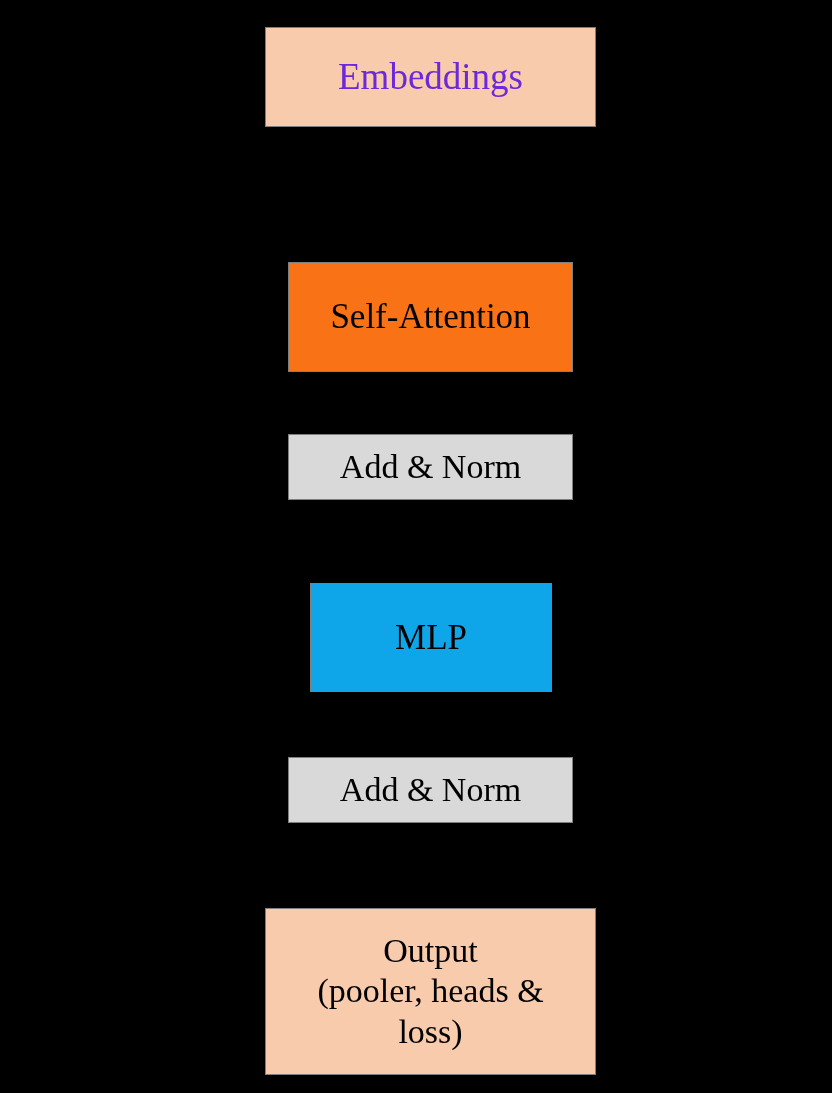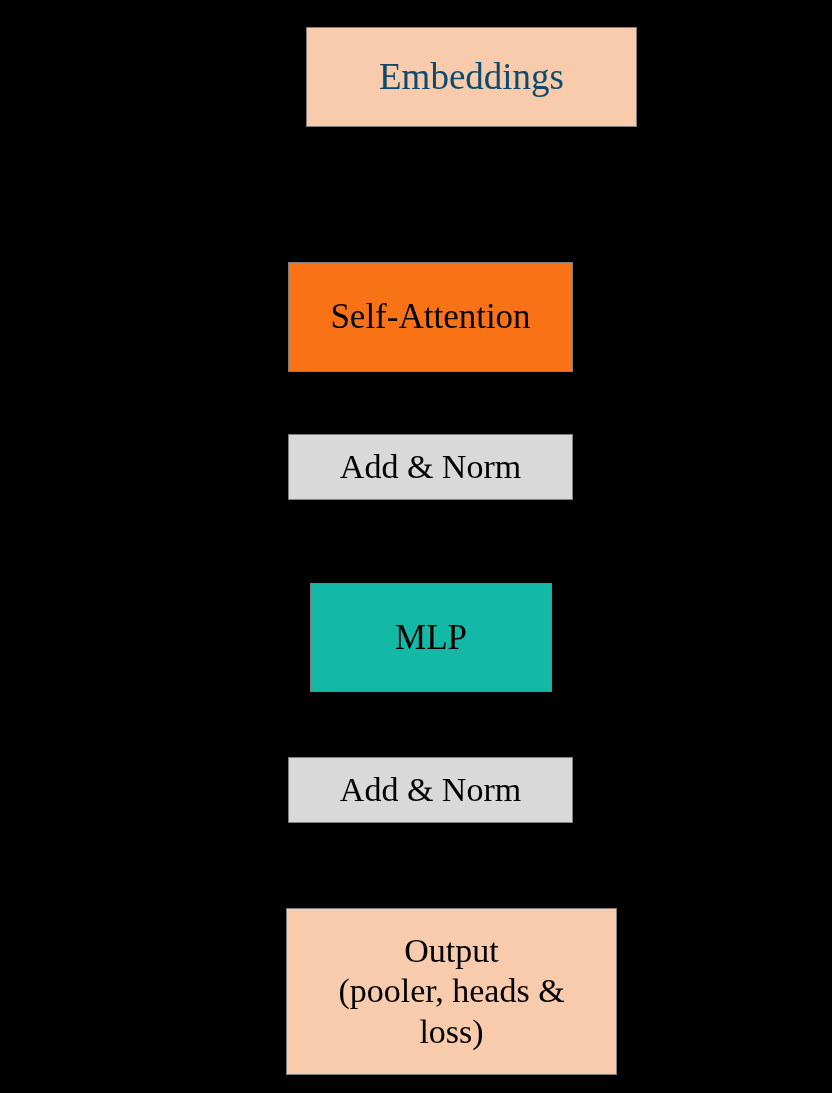--- a/index.html
+++ b/index.html
@@ -37,41 +37,41 @@
   #node-add-norm-1      { left: 288px; top: 434px; width: 285px; height: 66px;  font-size: 34px; }
   #node-mlp             { left: 310px; top: 583px; width: 242px; height: 109px; font-size: 35px; }
   #node-add-norm-2      { left: 288px; top: 757px; width: 285px; height: 66px;  font-size: 34px; }
   #node-output          { left: 265px; top: 908px; width: 331px; height: 167px; font-size: 34px; }
 </style>
 </head>
 <body style="background: rgb(0, 0, 0);">
 
 <div id="canvas" style="background: rgb(0, 0, 0);">
 
-  <div class="node" id="node-embeddings" style="background-color: rgb(248, 203, 173); border-color: rgb(127, 127, 127); color: #0c4a6e; margin-left: 41px;">
+  <div class="node" id="node-embeddings" style="background-color: rgb(248, 203, 173); border-color: rgb(127, 127, 127); color: #6d28d9;">
     <span class="label">Embeddings</span>
   </div>
 
   <div class="node" id="node-self-attention" style="background-color: #f97316; border-color: rgb(127, 127, 127); color: rgb(0, 0, 0);">
     <span class="label">Self-Attention</span>
   </div>
 
   <div class="node" id="node-add-norm-1" style="background-color: rgb(217, 217, 217); border-color: rgb(127, 127, 127); color: rgb(0, 0, 0);">
     <span class="label">Add &amp; Norm</span>
   </div>
 
-  <div class="node" id="node-mlp" style="background-color: #14b8a6; border-color: rgb(127, 127, 127); color: rgb(0, 0, 0);">
+  <div class="node" id="node-mlp" style="background-color: #0ea5e9; border-color: rgb(127, 127, 127); color: rgb(0, 0, 0);">
     <span class="label">MLP</span>
   </div>
 
   <div class="node" id="node-add-norm-2" style="background-color: rgb(217, 217, 217); border-color: rgb(127, 127, 127); color: rgb(0, 0, 0);">
     <span class="label">Add &amp; Norm</span>
   </div>
 
-  <div class="node" id="node-output" style="background-color: rgb(248, 203, 173); border-color: rgb(127, 127, 127); color: rgb(0, 0, 0); margin-left: 21px;">
+  <div class="node" id="node-output" style="background-color: rgb(248, 203, 173); border-color: rgb(127, 127, 127); color: rgb(0, 0, 0);">
     <span class="label">
       <span>Output</span><br>
       <span>(pooler, heads &amp;</span><br>
       <span>loss)</span>
     </span>
   </div>
 
 </div>
 
 </body></html>

